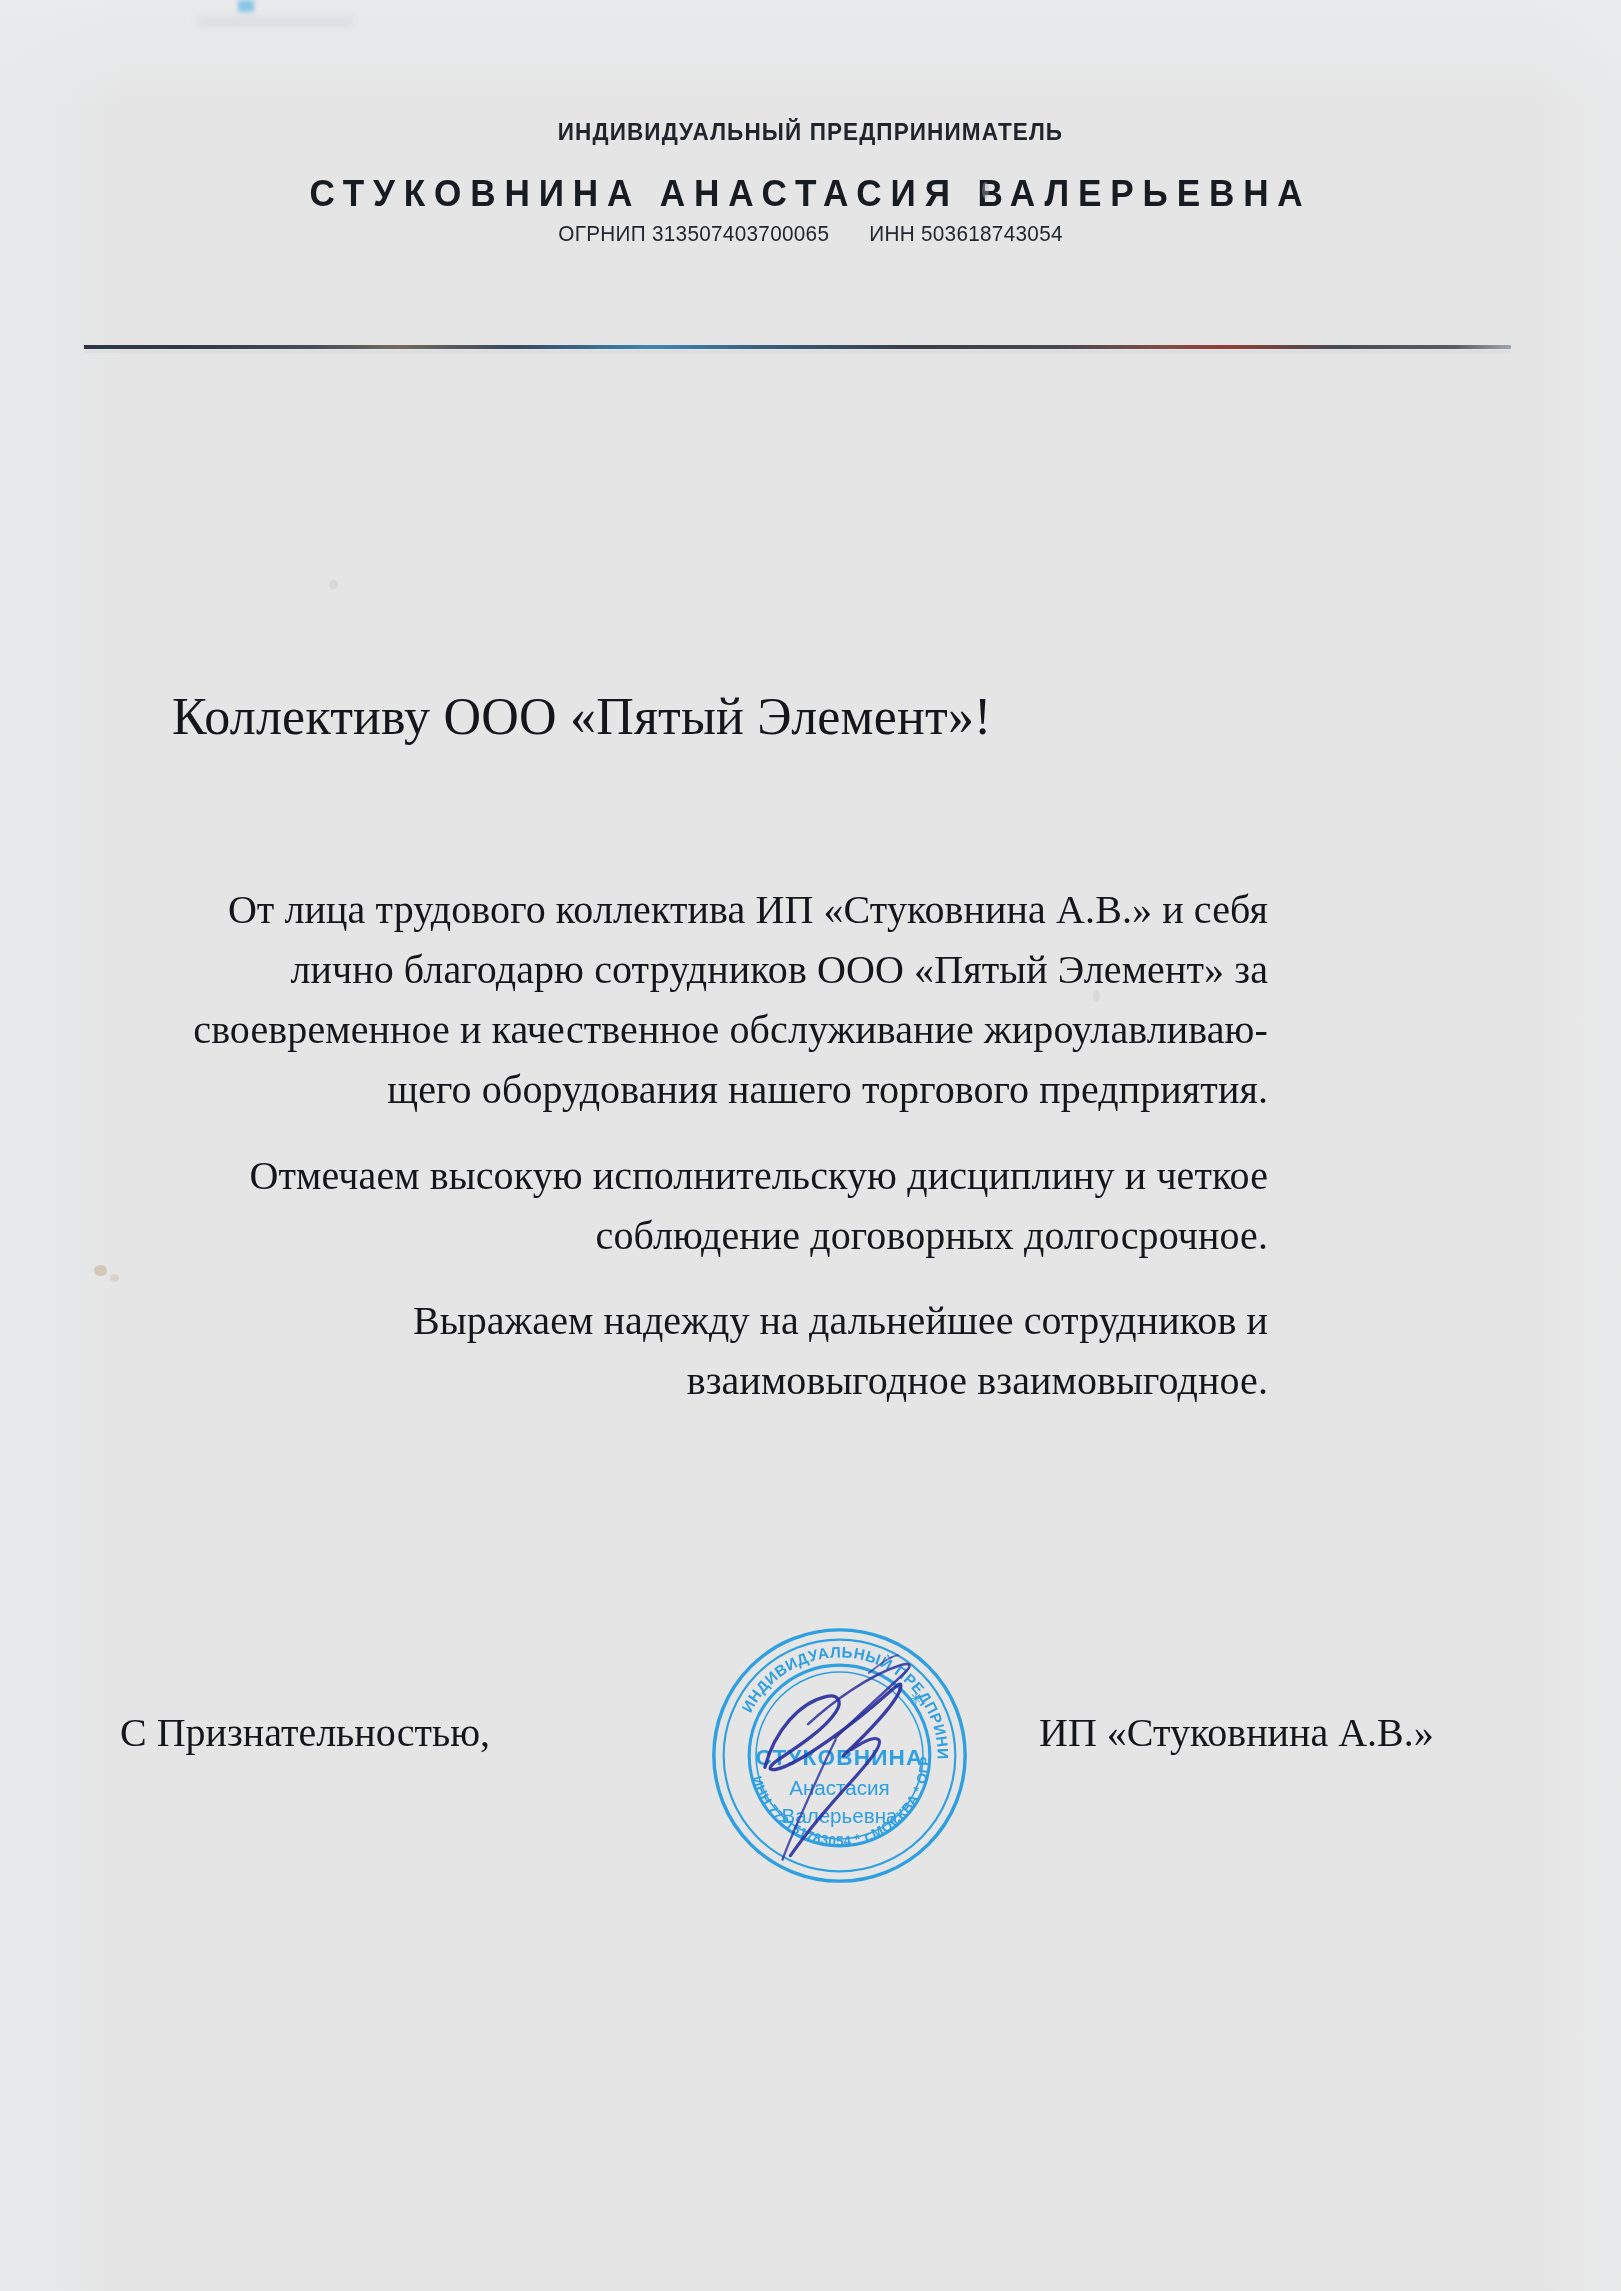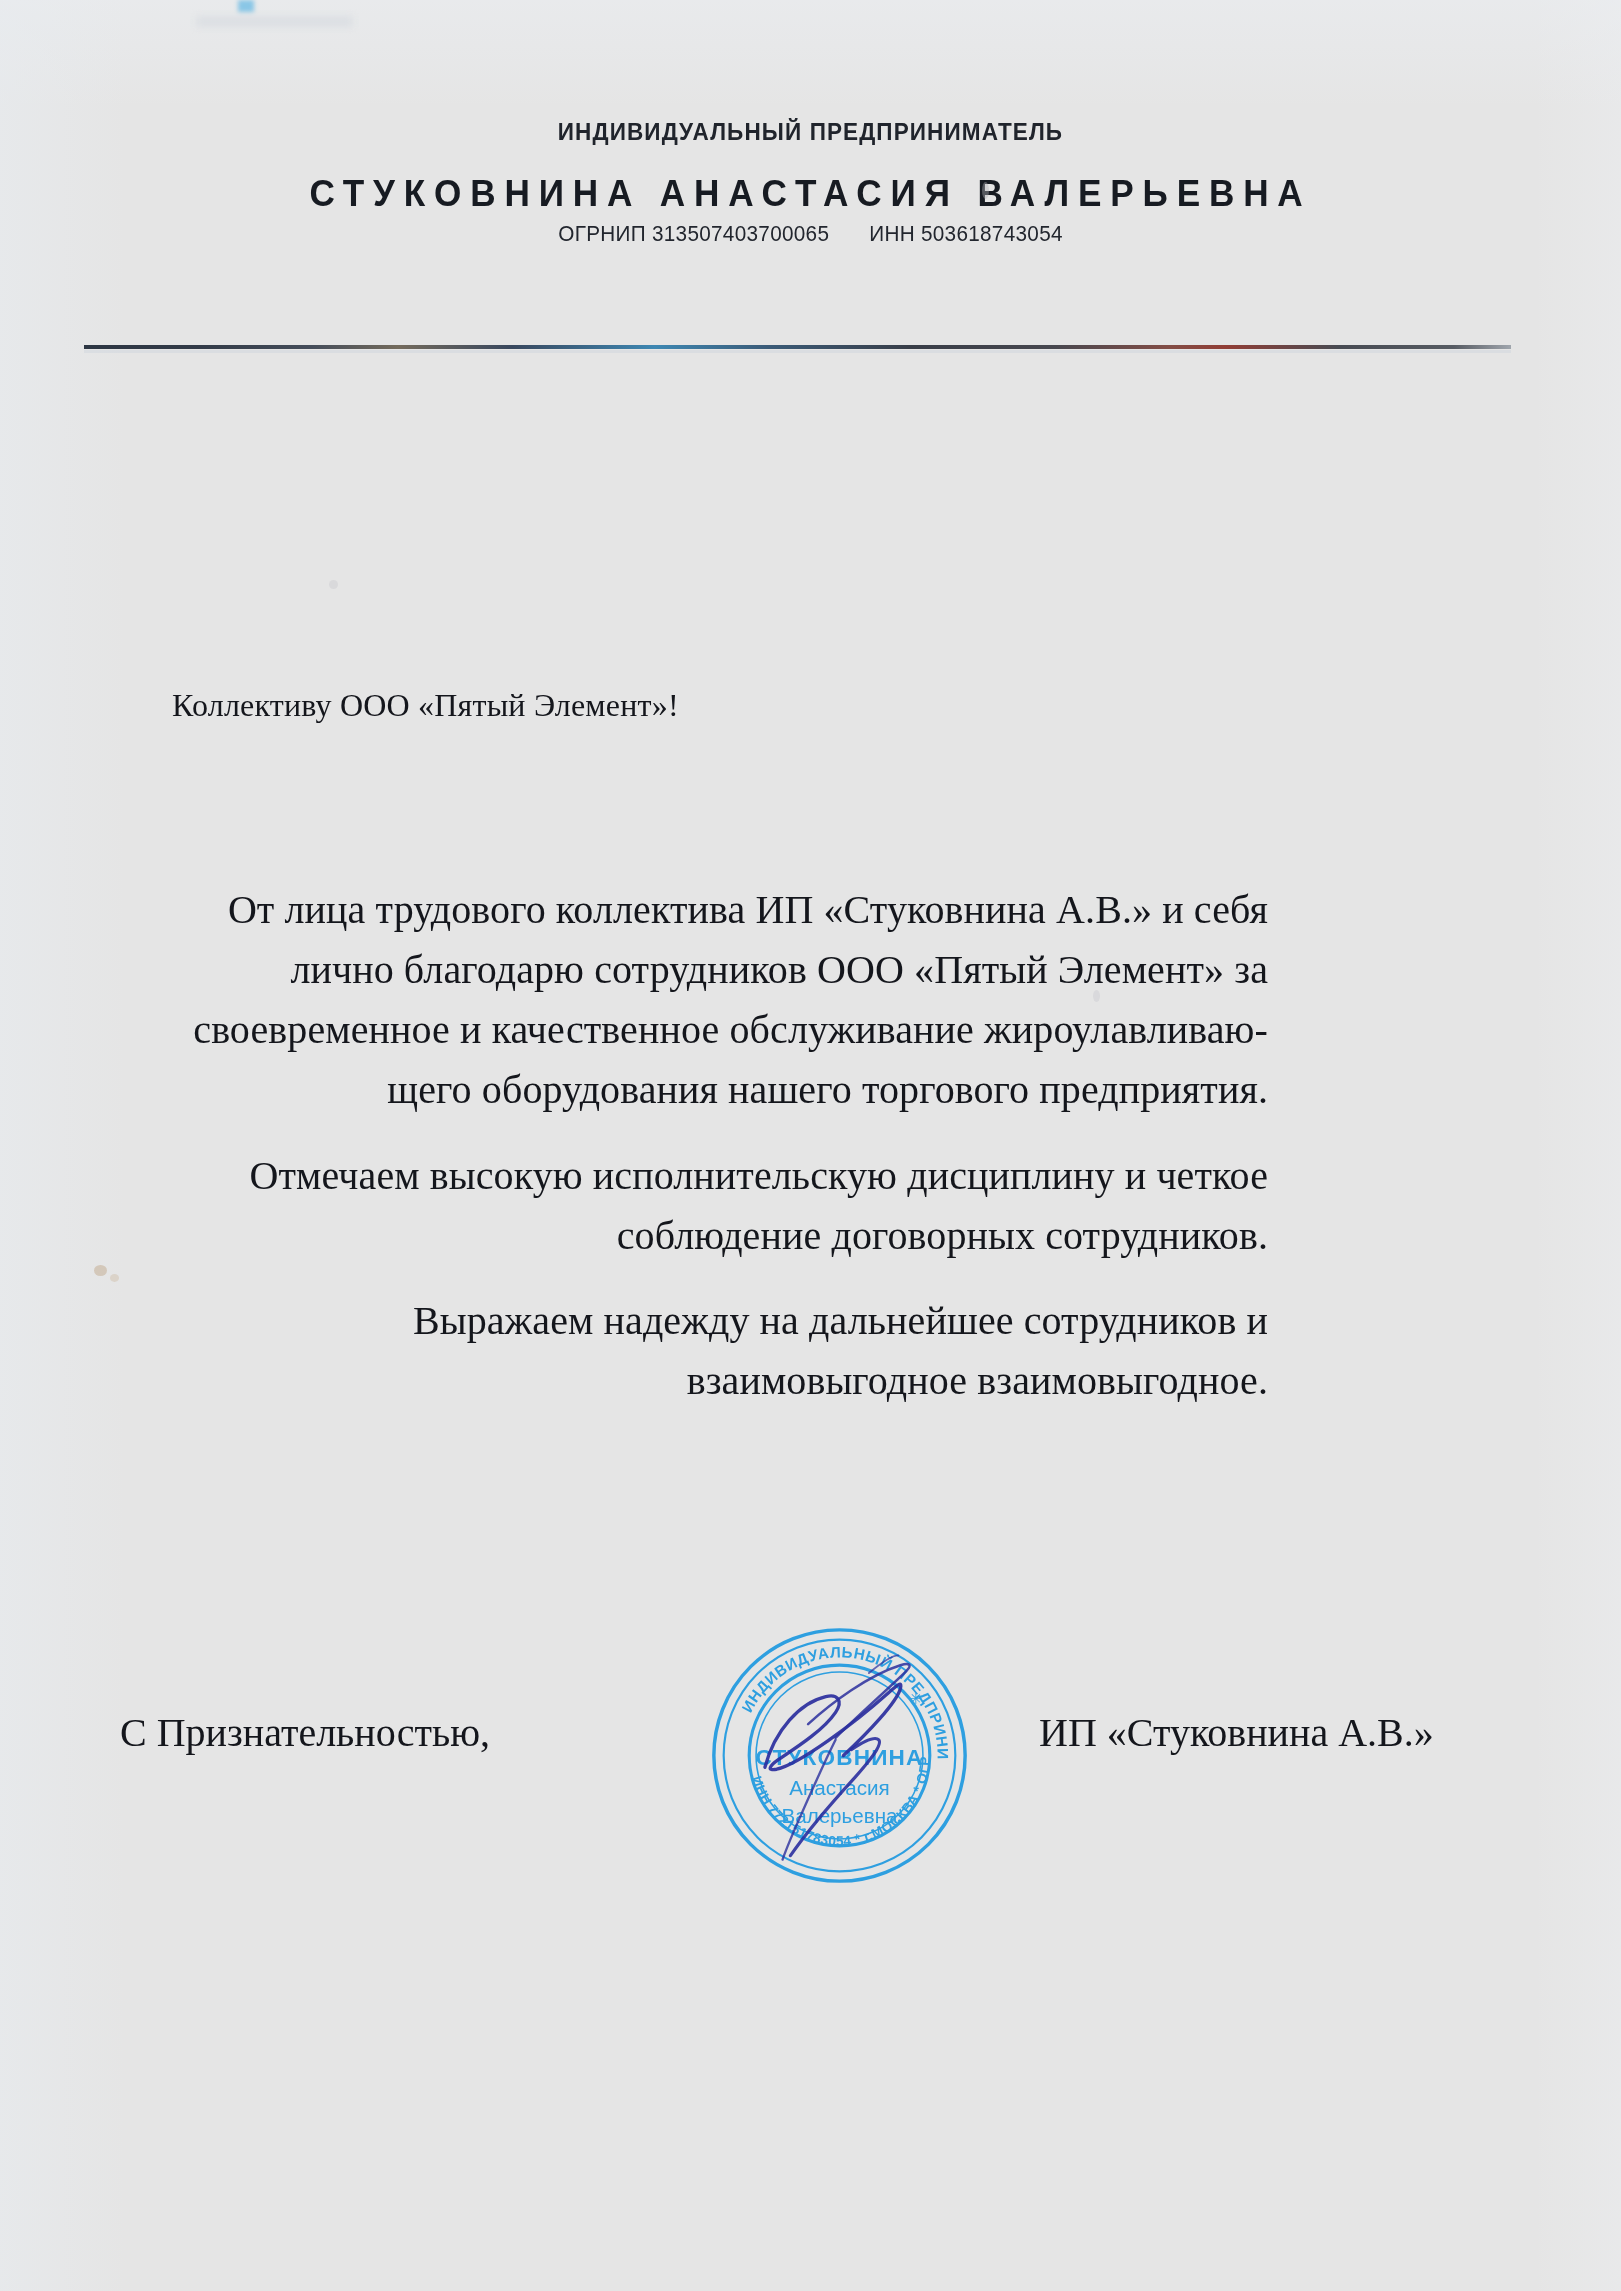--- a/index.html
+++ b/index.html
@@ -89,21 +89,21 @@
     width: 1427px;
     height: 2.9px;
     background: rgba(210,215,222,0.55);
   }
 
   
   .salutation {
     position: absolute;
     left: 172px;
     top: 688px;
-    font-size: 32px;
+    font-size: 52px;
     line-height: 1.1;
     white-space: nowrap;
     letter-spacing: 0.2px;
   }
   .body-block {
     position: absolute;
     left: 102px;
     top: 880px;
     width: 1166px;
     text-align: right;
@@ -186,21 +186,21 @@
 
     <p class="para">
       <span class="ln ind">От лица трудового коллектива ИП «Стуковнина А.В.» и себя</span>
       <span class="ln">лично благодарю сотрудников ООО «Пятый Элемент» за</span>
       <span class="ln">своевременное и качественное обслуживание жироулавливаю-</span>
       <span class="ln">щего оборудования нашего торгового предприятия.</span>
     </p>
 
     <p class="para">
       <span class="ln ind">Отмечаем высокую исполнительскую дисциплину и четкое</span>
-      <span class="ln">соблюдение договорных сотрудников.</span>
+      <span class="ln">соблюдение договорных долгосрочное.</span>
     </p>
 
     <p class="para">
       <span class="ln ind">Выражаем надежду на дальнейшее сотрудников и</span>
       <span class="ln">взаимовыгодное взаимовыгодное.</span>
     </p>
 
   </div>
 
   <div class="sign-left">С Признательностью,</div>

